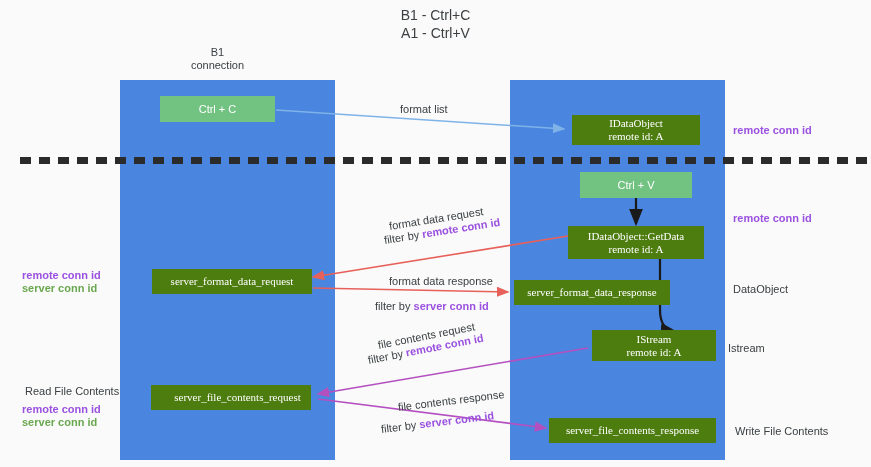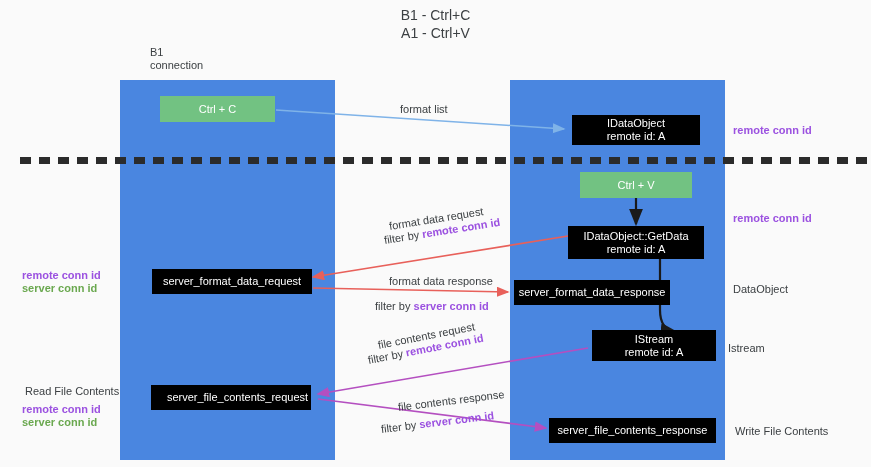--- a/index.html
+++ b/index.html
@@ -15,37 +15,37 @@
   .abs{position:absolute;}
 
   
   .title{
     width:871px;text-align:center;top:6px;left:0;
     font-size:14px;line-height:18px;color:#3c4043;
   }
 
   
   .colhead{
-    text-align:left;font-size:11px;line-height:13px;color:#3c4043;
+    text-align:center;font-size:11px;line-height:13px;color:#3c4043;
   }
 
   
   .lane{background:#4a86e0;}
 
   
   .node{
     box-sizing:border-box;
     display:flex;flex-direction:column;
     align-items:center;justify-content:center;
     color:#ffffff;font-size:11px;line-height:13px;
     text-align:center;
     padding:2px 4px;
   }
   .node.green{background:#72c282;align-items:center;}
-  .node.orange{background:#000000;}
+  .node.orange{background:#4d7c0f;font-family:Liberation Serif, serif;}
   .node .l2{font-size:11px;}
 
   
   .lbl{font-size:11px;line-height:14px;color:#3c4043;white-space:nowrap;}
   .purple{color:#9b51e0;font-weight:bold;}
   .green-t{color:#6aa84f;font-weight:bold;}
   .rot-a{transform:rotate(-9deg);transform-origin:left center;}
   .rot-b{transform:rotate(-11deg);transform-origin:left center;}
   .rot-c{transform:rotate(-7deg);transform-origin:left center;}
 

